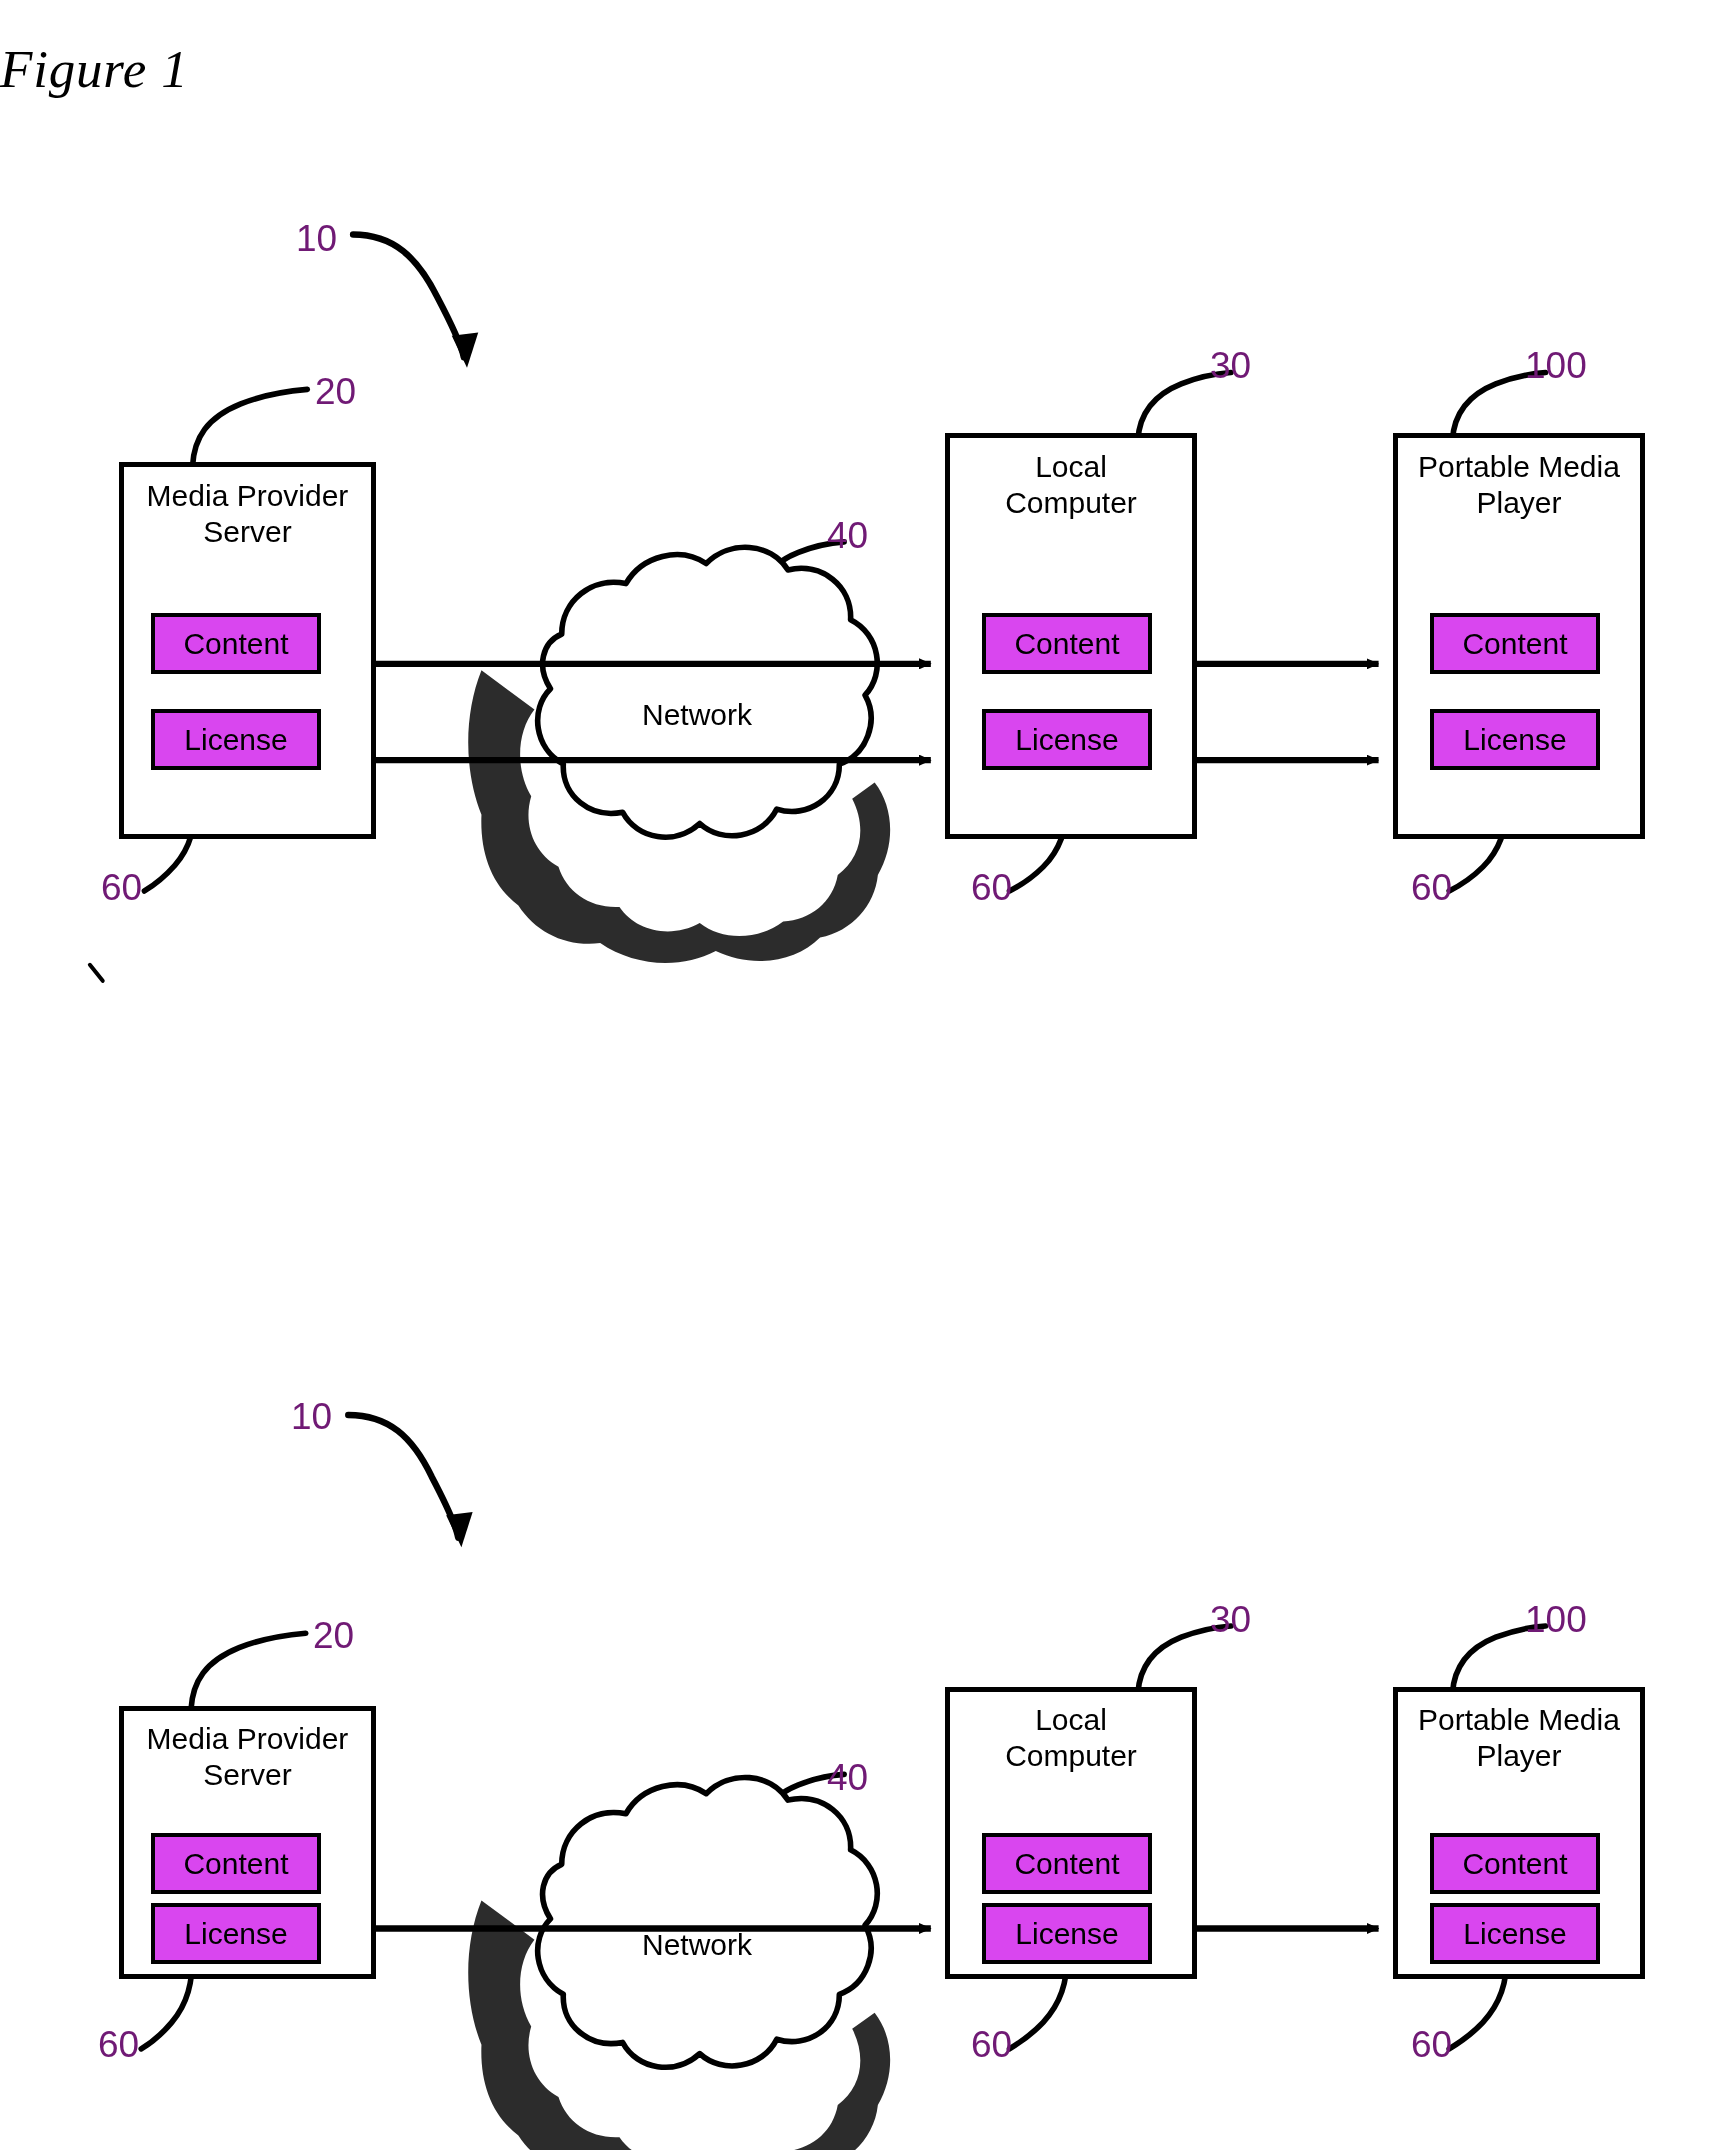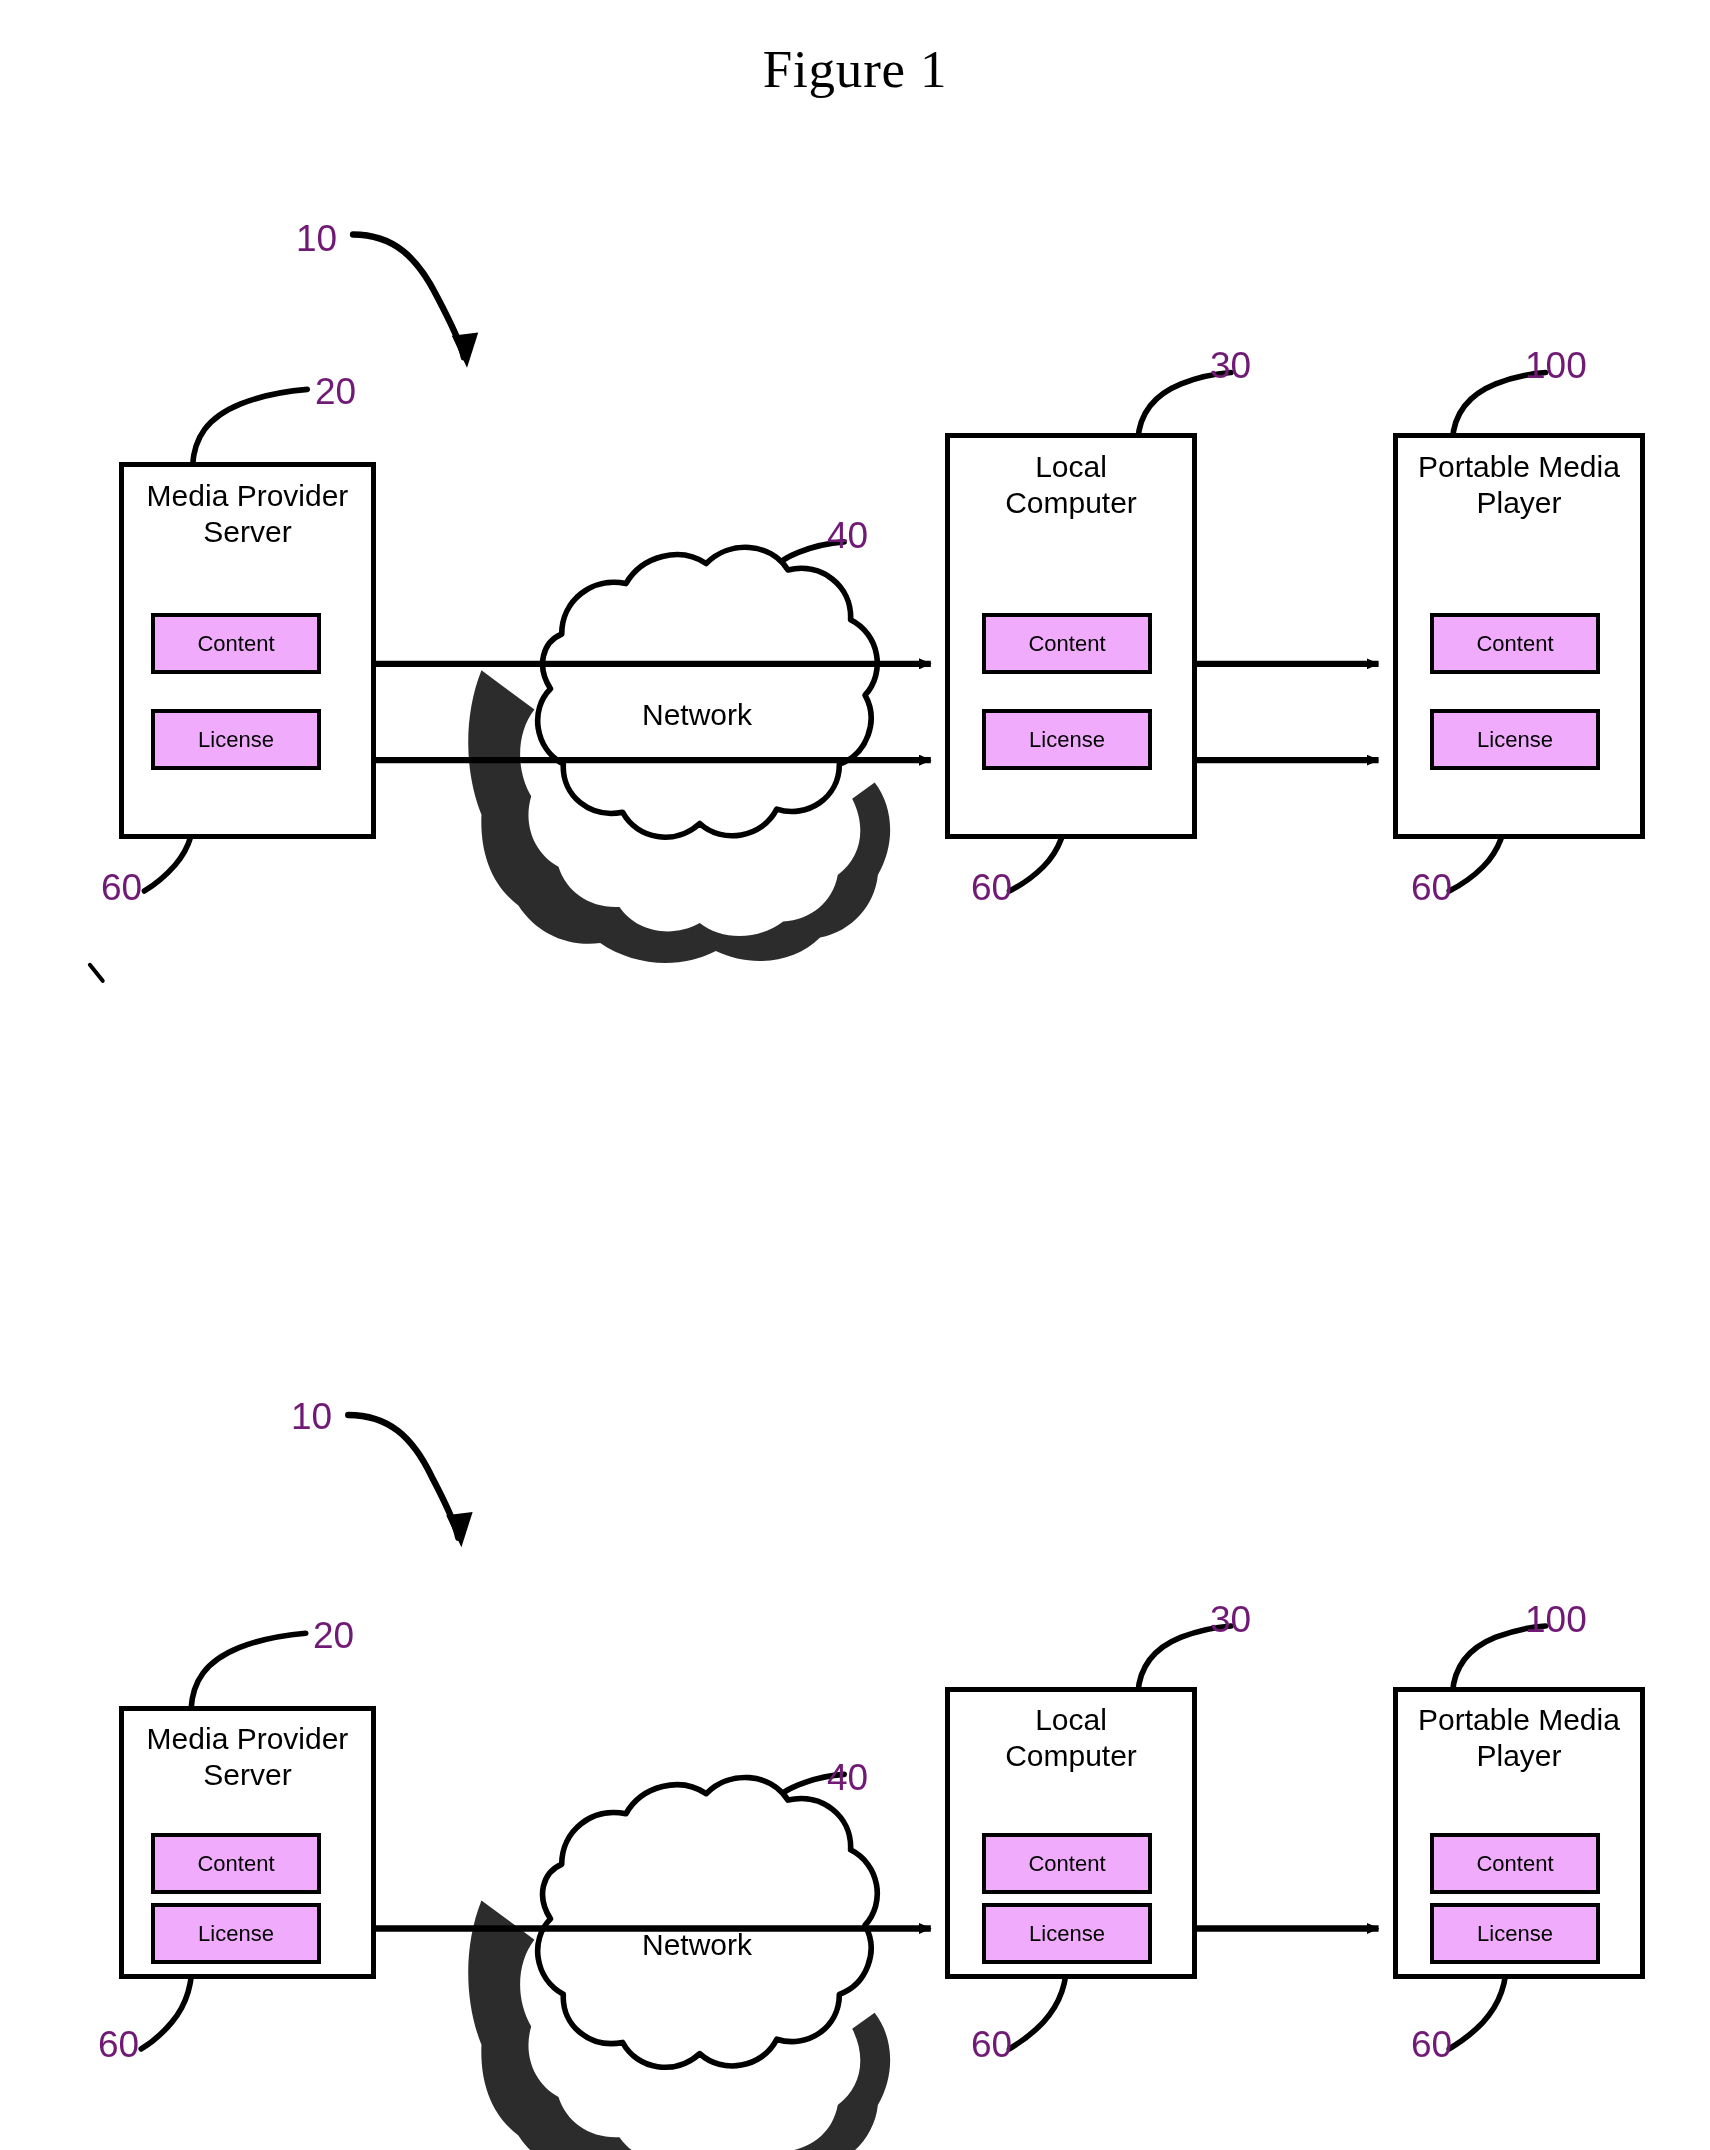--- a/index.html
+++ b/index.html
@@ -15,22 +15,22 @@
     color: #000000;
     overflow: hidden;
   }
   .page {
     position: absolute;
     inset: 0;
   }
   .fig-title {
     position: absolute;
     width: 100%;
-    text-align: center;
     font-family: "Liberation Serif", serif;
+    font-style: italic;
     font-size: 53px;
     letter-spacing: 0.8px;
     color: #000;
     user-select: none;
   }
   .fig-title.t1 { top: 39px; left: 0; }
   .fig-title.t2 { top: 1371px; left: 0; }
 
   svg.layer {
     position: absolute;
@@ -53,26 +53,26 @@
     width: 100%;
     text-align: center;
     font-size: 30px;
     line-height: 36px;
     color: #000;
     white-space: pre-line;
   }
   .inner-box {
     position: absolute;
     border: 4.8px solid #000;
-    background: #f0abfc;
+    background: #d946ef;
     box-sizing: border-box;
     display: flex;
     align-items: center;
     justify-content: center;
-    font-size: 22px;
+    font-size: 30px;
     color: #000;
   }
   .ref-num {
     position: absolute;
     font-size: 37px;
     color: #701a75;
     white-space: nowrap;
     user-select: none;
   }
   .cloud-label {

